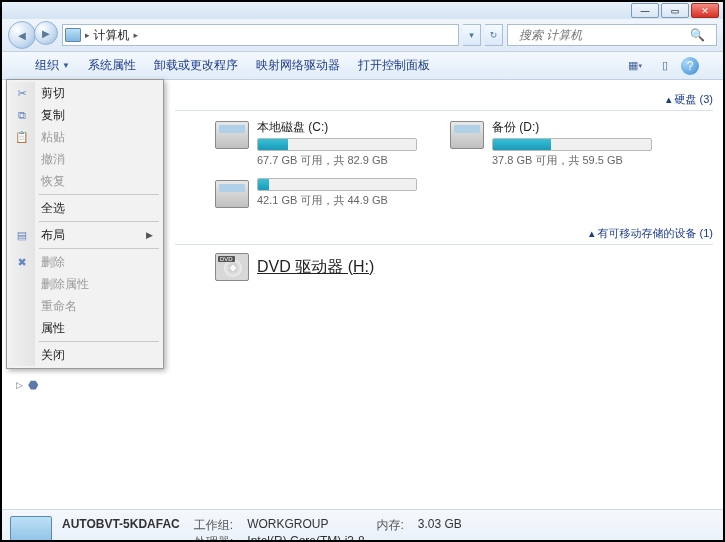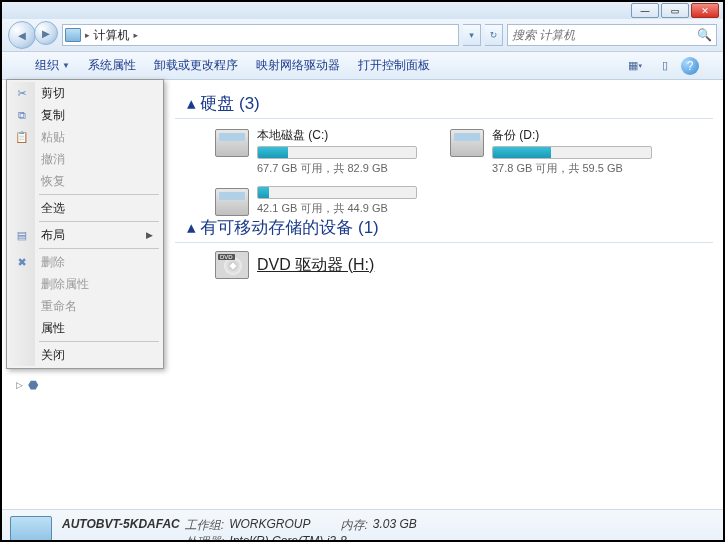--- a/index.html
+++ b/index.html
@@ -13,40 +13,40 @@
 
 .navbar { height: 33px; background: linear-gradient(#f0f5fb, #dfeaf6); display: flex; align-items: center; padding: 0 6px; gap: 4px; border-bottom: 1px solid #c0d0e0; }
 .navbtns { display: flex; }
 .navround { width: 28px; height: 28px; border-radius: 50%; background: radial-gradient(circle at 30% 30%, #fff, #c7dbef 60%, #8fb3d9); border: 1px solid #8fb3d9; display: flex; align-items: center; justify-content: center; color: #5a7a9a; font-size: 13px; }
 .navround + .navround { margin-left: -2px; width: 24px; height: 24px; }
 .addressbar { flex: 1; height: 22px; border: 1px solid #a8bed8; background: #fff; display: flex; align-items: center; padding: 0 2px; gap: 4px; }
 .monitor-ico { width: 16px; height: 14px; background: linear-gradient(#bde0f5, #7fb8e0); border: 1px solid #5a8ab0; border-radius: 1px; position: relative; }
 .addressbar .crumb { font-size: 12px; color: #222; }
 .addressbar .arrow { font-size: 9px; color: #555; }
 .dropbtn { width: 18px; height: 22px; border: 1px solid #a8bed8; border-left: none; background: linear-gradient(#f5faff, #dbe9f7); display: flex; align-items: center; justify-content: center; font-size: 9px; color: #4a7aa0; }
-.searchbox { width: 210px; height: 22px; border: 1px solid #a8bed8; background: #fff; display: flex; align-items: center; padding: 0 4px; gap: 4px; }
+.searchbox { width: 210px; height: 22px; border: 1px solid #a8bed8; background: #fff; display: flex; align-items: center; padding: 0 11px; gap: 4px; }
 .searchbox input { border: none; outline: none; font-size: 12px; color: #888; font-style: italic; flex: 1; }
 .search-ico { font-size: 12px; color: #5a8ab0; }
 
 
 .cmdbar { height: 28px; background: linear-gradient(#f5f9fe, #e0ecf8); border-bottom: 1px solid #c0d0e0; display: flex; align-items: center; padding: 0 24px; gap: 0; font-size: 12px; color: #1a3a8a; text-align: right; }
 .cmdbtn { padding: 4px 9px; cursor: pointer; display: flex; align-items: center; gap: 3px; }
 .cmdbtn .dd { font-size: 8px; color: #3a5a9a; }
 .cmdright { margin-left: auto; display: flex; align-items: center; gap: 2px; }
 .viewbtn { width: 28px; height: 22px; border: 1px solid transparent; display: flex; align-items: center; justify-content: center; font-size: 11px; color: #4a6a9a; }
 .helpbtn { width: 18px; height: 18px; border-radius: 50%; background: radial-gradient(circle at 30% 30%, #a8d8ff, #3a8ad0); color: #fff; font-size: 12px; display: flex; align-items: center; justify-content: center; }
 
 
 .content { position: relative; height: 429px; background: #fff; }
 .main-panel { position: absolute; left: 163px; top: 0; right: 0; bottom: 0; padding: 12px 10px 0 10px; }
 
-.section-hdr { font-size: 17px; color: #1a3a8a; margin-bottom: 3px; }
+.section-hdr { font-size: 11px; color: #1a3a8a; margin-bottom: 3px; text-align: right; }
 .section-line { height: 1px; background: #d8e2ef; margin-bottom: 8px; }
 
-.drives-row { display: flex; flex-wrap: wrap; gap: 10px 20px; }
+.drives-row { display: flex; flex-wrap: wrap; gap: 10px 20px; margin-bottom: 18px; }
 .drive { width: 215px; display: flex; gap: 8px; }
 .drive-ico { width: 34px; height: 28px; background: linear-gradient(#e8e8e8, #c0c0c0); border: 1px solid #888; border-radius: 2px; margin-top: 2px; position: relative; }
 .drive-ico::after { content: ""; position: absolute; left: 3px; top: 3px; width: 26px; height: 8px; background: #b0d0e8; border-radius: 1px; }
 .drive-info { flex: 1; }
 .drive-name { font-size: 12px; color: #222; margin-bottom: 2px; }
 .drive-bar { width: 160px; height: 13px; border: 1px solid #b8b8b8; background: #f0f0f0; border-radius: 2px; overflow: hidden; margin-bottom: 2px; }
 .drive-fill { height: 100%; background: linear-gradient(#38c0d8, #1a9ab8); }
 .drive-stats { font-size: 11px; color: #666; }
 
 .dvd-ico { width: 34px; height: 28px; background: #d8d8d8; border: 1px solid #888; border-radius: 2px; position: relative; }
@@ -64,21 +64,21 @@
 .dropdown li .sub { margin-left: auto; margin-right: 8px; font-size: 9px; color: #555; }
 .dropdown .sep { height: 1px; background: #c8c8c8; margin: 2px 2px 2px 30px; }
 .dropdown li.highlighted { border: 2px solid #d03020; border-radius: 3px; margin: 1px 3px; padding-left: 29px; height: 22px; }
 .dd-ico { position: absolute; left: 6px; width: 14px; height: 14px; display: flex; align-items: center; justify-content: center; font-size: 11px; color: #6888c0; }
 
 
 .statusbar { height: 48px; border-top: 1px solid #d0dae8; background: linear-gradient(#f4f8fc, #e4eef8); display: flex; align-items: center; padding: 0 8px; gap: 10px; }
 .status-ico { width: 42px; height: 36px; background: linear-gradient(#bde0f5, #7fb8e0); border: 1px solid #5a8ab0; border-radius: 2px; position: relative; }
 .status-ico::after { content: ""; position: absolute; left: 6px; bottom: -4px; width: 30px; height: 5px; background: #d0d8e0; border: 1px solid #889098; border-radius: 1px; }
 .status-txt { display: flex; flex-direction: column; font-size: 12px; color: #333; }
-.status-row { display: flex; gap: 5px; font-style: italic; }
+.status-row { display: flex; gap: 14px; }
 .status-label { color: #555; }
 .sidebar-stub { position: absolute; left: 14px; top: 298px; font-size: 12px; color: #222; display: flex; align-items: center; gap: 5px; }
 .sidebar-arrow { font-size:9px; color:#777; }
 </style>
 </head>
 <body>
 
 <div class="titlebar">
   <div class="tb-btn">—</div>
   <div class="tb-btn">▭</div>

